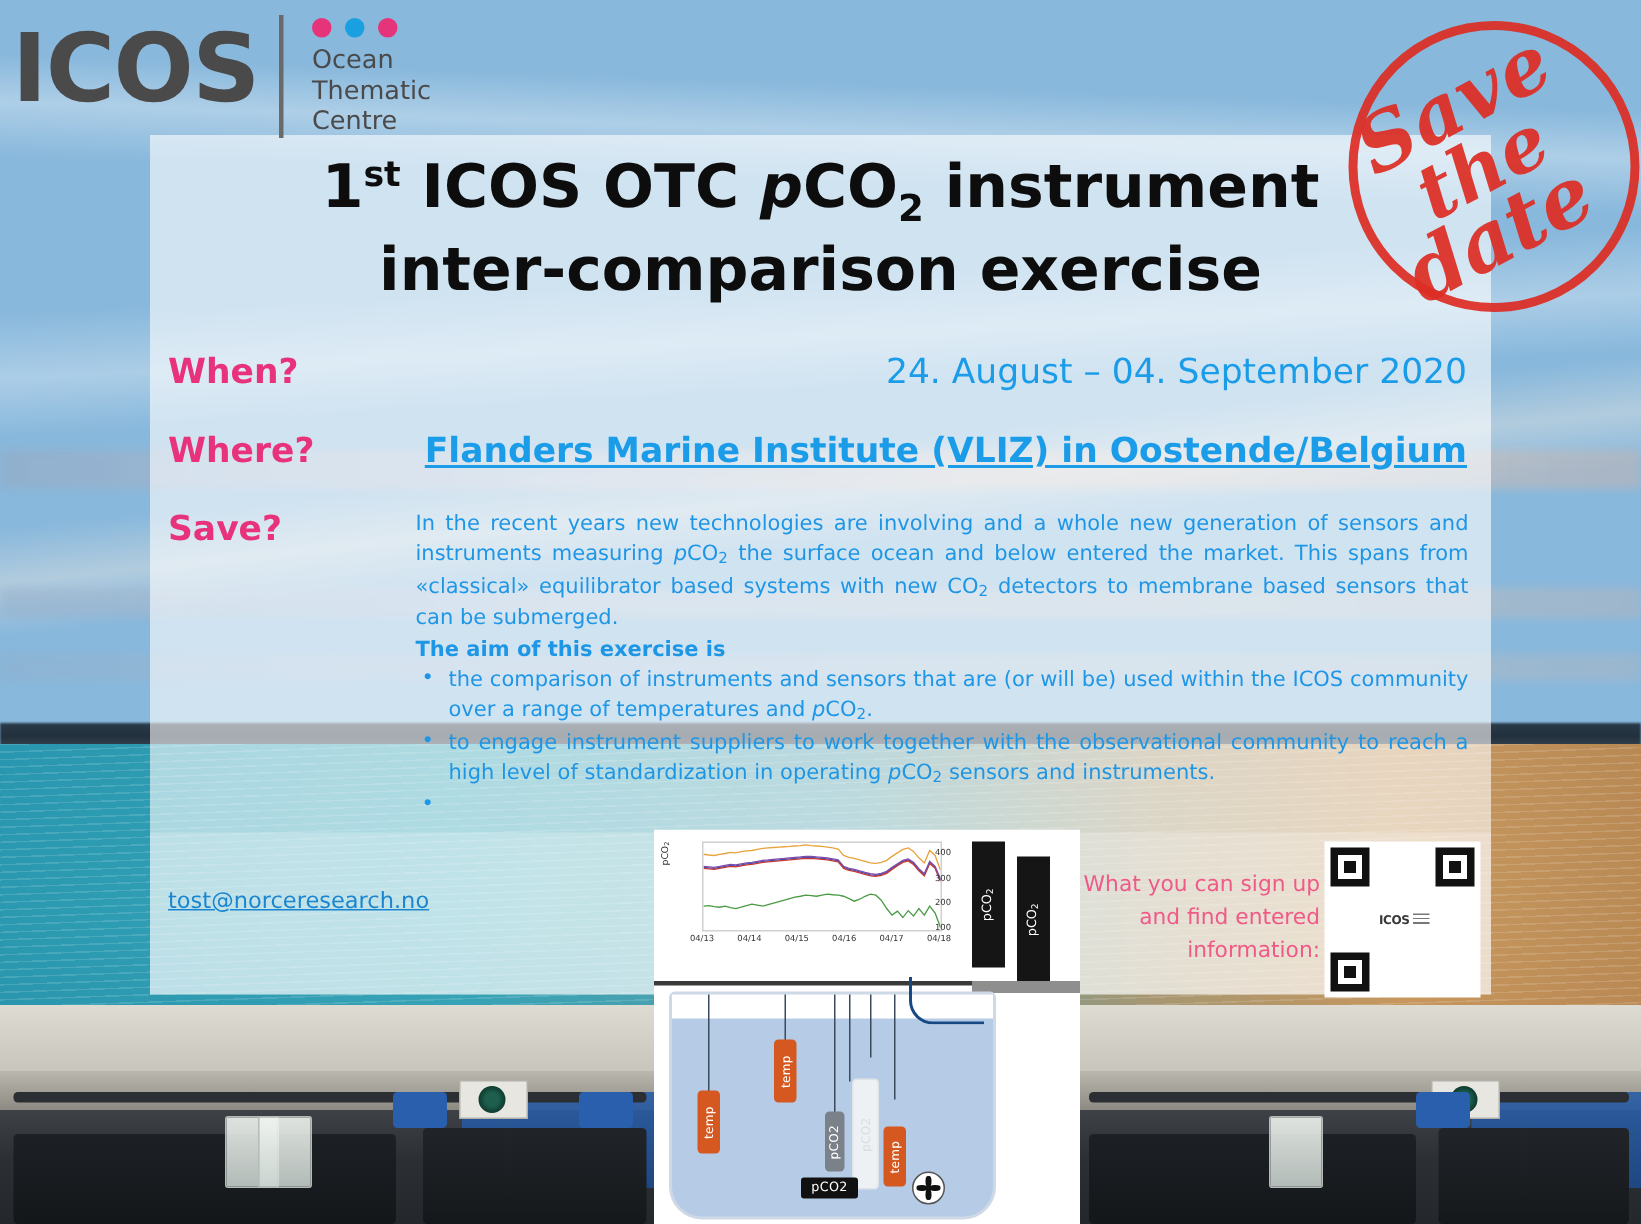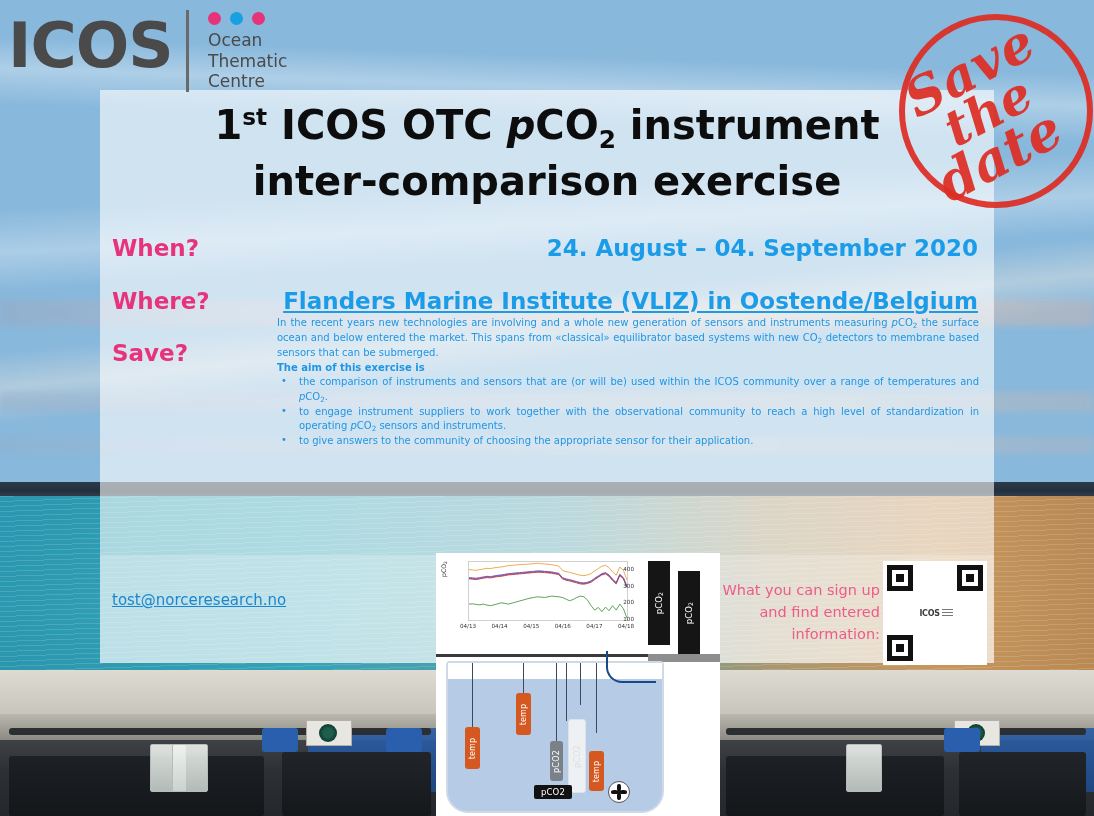--- a/index.html
+++ b/index.html
@@ -135,33 +135,33 @@
     position:absolute;left:112px;
     font-family:"DejaVu Sans", sans-serif;font-weight:bold;font-size:23px;
     color:#e8327c;
   }
   #lbl-when{top:235px;}
   #lbl-where{top:288px;}
   #lbl-what{top:340px;}
 
   #val-when{
     position:absolute;right:116px;top:235px;
-    font-family:"DejaVu Sans", sans-serif;font-weight:bold;font-size:23px;
+    font-family:"DejaVu Sans", sans-serif;font-weight:normal;font-size:23px;
     color:#1b9ce9;text-align:right;
   }
   #val-where{
     position:absolute;right:116px;top:288px;
     font-family:"DejaVu Sans", sans-serif;font-weight:bold;font-size:23px;
     color:#1b9ce9;text-decoration:underline;text-align:right;
   }
 
   
   #what-body{
-    position:absolute;left:277px;top:316px;width:702px;
-    font-family:"DejaVu Sans", sans-serif;font-size:10px;line-height:1.43;
+    position:absolute;left:277px;top:339px;width:702px;
+    font-family:"DejaVu Sans", sans-serif;font-size:14px;line-height:1.43;
     color:#1e96e6;text-align:justify;
   }
   #what-body p{margin:0;}
   #what-body .aim{font-weight:bold;margin-top:1px;}
   #what-body ul{margin:0;padding:0;list-style:none;}
   #what-body li{position:relative;padding-left:22px;margin:0;}
   #what-body li .bt{position:absolute;left:4px;top:-1px;}
   .ital{font-style:italic;}
   sub{font-size:.72em;vertical-align:-.22em;}
 
@@ -338,21 +338,21 @@
 <div id="val-where">Flanders Marine Institute (VLIZ) in Oostende/Belgium</div>
 
 <div class="lbl" id="lbl-what">Save?</div>
 
 <div id="what-body">
   <p><span>In the recent years new technologies are involving and a whole new generation of sensors and instruments measuring </span><span class="ital">p</span>CO<sub>2</sub><span> the surface ocean and below entered the market. This spans from «classical» equilibrator based systems with new CO</span><sub>2</sub><span> detectors to membrane based sensors that can be submerged.</span></p>
   <p class="aim">The aim of this exercise is</p>
   <ul>
     <li><span class="bt">•</span><span>the comparison of instruments and sensors that are (or will be) used within the ICOS community over a range of temperatures and </span><span class="ital">p</span>CO<sub>2</sub><span>.</span></li>
     <li><span class="bt">•</span><span>to engage instrument suppliers to work together with the observational community to reach a high level of standardization in operating </span><span class="ital">p</span>CO<sub>2</sub><span> sensors and instruments.</span></li>
-    <li><span class="bt">•</span><span>to give answers to the community of choosing the appropriate sensor for their application.</span></li>
+    <li><span class="bt">•</span></li>
   </ul>
 </div>
 
 <div id="contact">
   <div class="u">tost@norceresearch.no</div>
 </div>
 
 <div id="signup">
   <div>What you can sign up</div>
   <div>and find entered</div>

